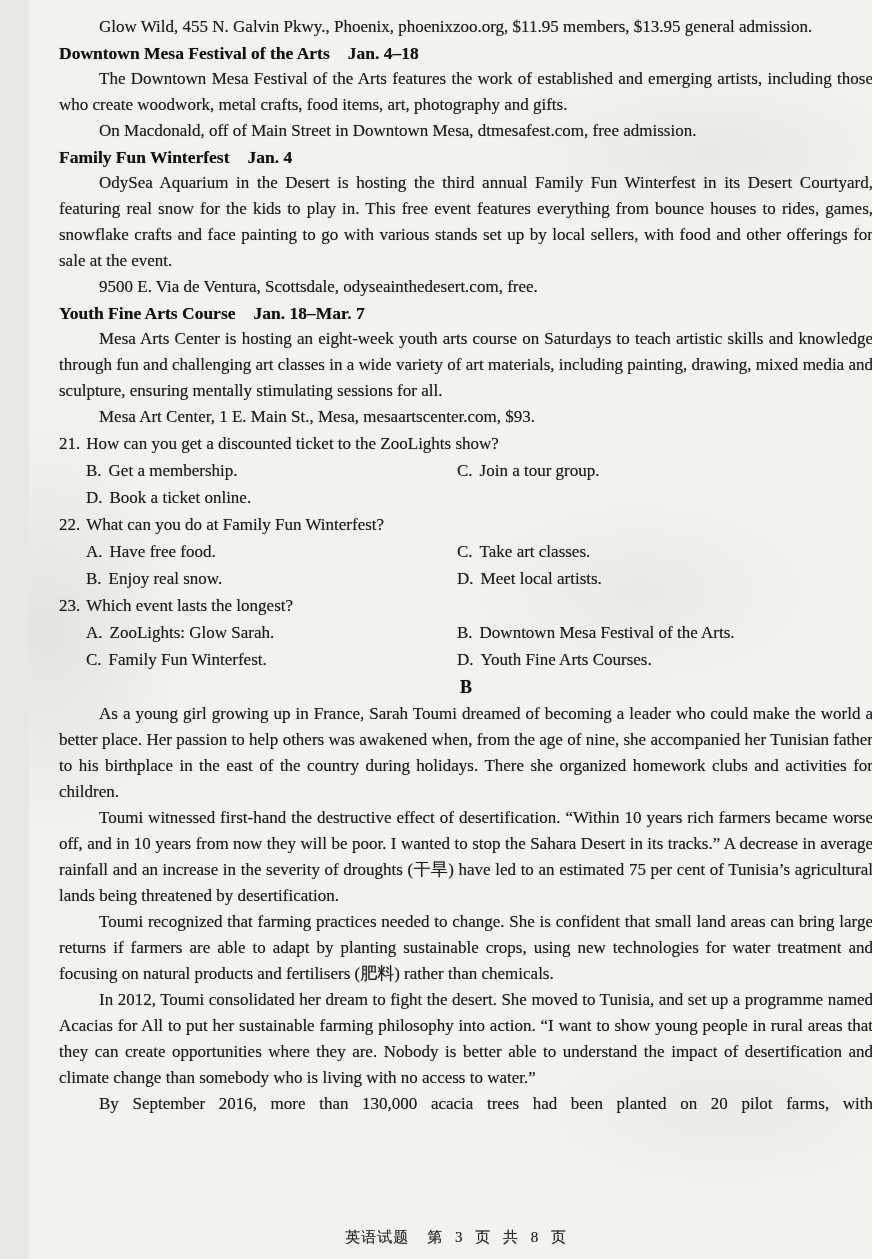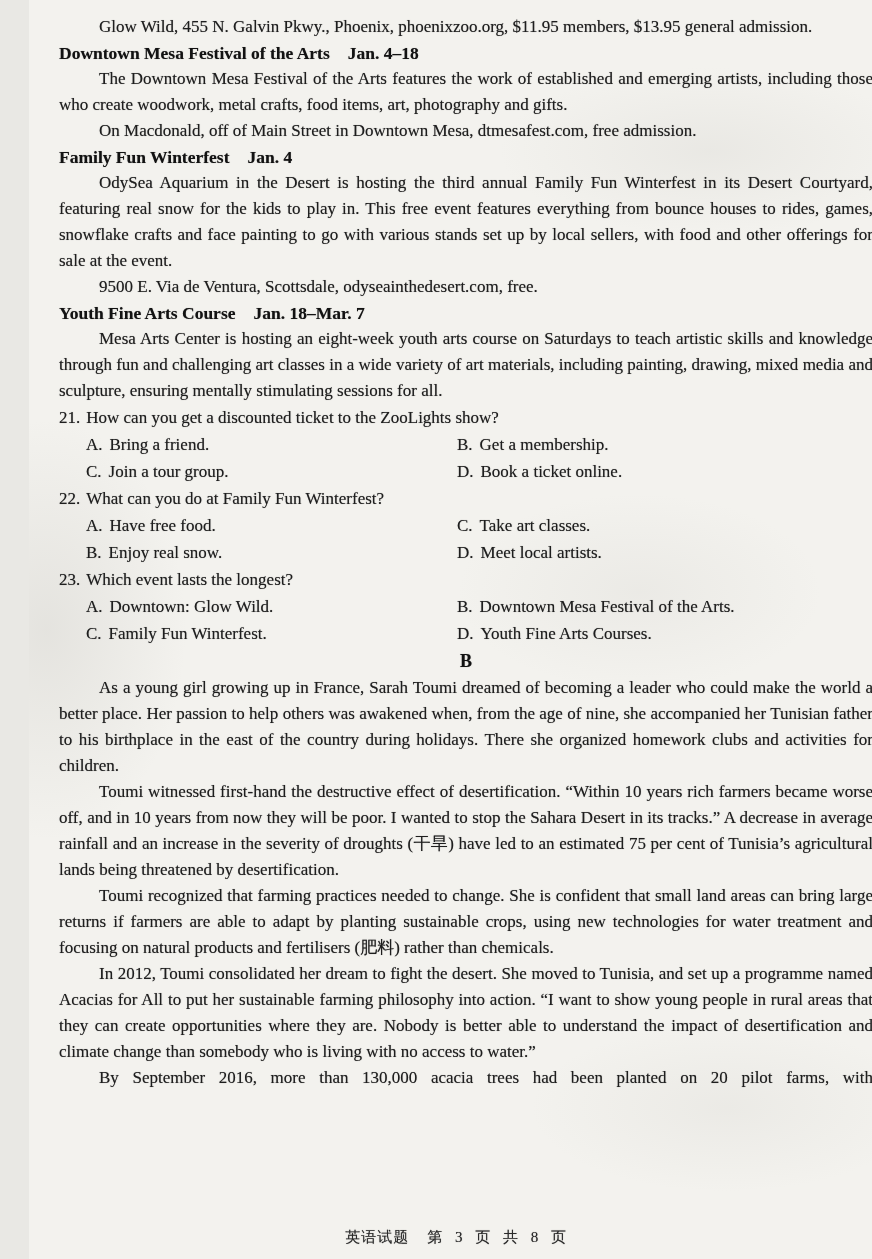--- a/index.html
+++ b/index.html
@@ -101,27 +101,27 @@
   <p class="event-heading">
     <span class="ev-title">Family Fun Winterfest</span><span class="ev-date">Jan. 4</span>
   </p>
   <p class="para indent">OdySea Aquarium in the Desert is hosting the third annual Family Fun Winterfest in its Desert Courtyard, featuring real snow for the kids to play in. This free event features everything from bounce houses to rides, games, snowflake crafts and face painting to go with various stands set up by local sellers, with food and other offerings for sale at the event.</p>
   <p class="para indent">9500 E. Via de Ventura, Scottsdale, odyseainthedesert.com, free.</p>
 
   <p class="event-heading">
     <span class="ev-title">Youth Fine Arts Course</span><span class="ev-date">Jan. 18–Mar. 7</span>
   </p>
   <p class="para indent">Mesa Arts Center is hosting an eight-week youth arts course on Saturdays to teach artistic skills and knowledge through fun and challenging art classes in a wide variety of art materials, including painting, drawing, mixed media and sculpture, ensuring mentally stimulating sessions for all.</p>
+  <p class="para indent">Mesa Art Center, 1 E. Main St., Mesa, mesaartscenter.com, $93.</p>
 
   <div class="question">
     <p class="q-line">
       <span class="q-num">21.</span><span>How can you get a discounted ticket to the ZooLights show?</span>
     </p>
     <div class="opt-grid">
-      <p class="option"><span class="opt-label">A.</span><span>Bring a friend.</span></p>
       <p class="option"><span class="opt-label">B.</span><span>Get a membership.</span></p>
       <p class="option"><span class="opt-label">C.</span><span>Join a tour group.</span></p>
       <p class="option"><span class="opt-label">D.</span><span>Book a ticket online.</span></p>
     </div>
   </div>
 
   <div class="question">
     <p class="q-line">
       <span class="q-num">22.</span><span>What can you do at Family Fun Winterfest?</span>
     </p>
@@ -131,21 +131,21 @@
       <p class="option"><span class="opt-label">B.</span><span>Enjoy real snow.</span></p>
       <p class="option"><span class="opt-label">D.</span><span>Meet local artists.</span></p>
     </div>
   </div>
 
   <div class="question">
     <p class="q-line">
       <span class="q-num">23.</span><span>Which event lasts the longest?</span>
     </p>
     <div class="opt-grid">
-      <p class="option"><span class="opt-label">A.</span><span>Downtown: Glow Wild.</span></p>
+      <p class="option"><span class="opt-label">A.</span><span>ZooLights: Glow Sarah.</span></p>
       <p class="option"><span class="opt-label">B.</span><span>Downtown Mesa Festival of the Arts.</span></p>
       <p class="option"><span class="opt-label">C.</span><span>Family Fun Winterfest.</span></p>
       <p class="option"><span class="opt-label">D.</span><span>Youth Fine Arts Courses.</span></p>
     </div>
   </div>
 
   <div class="passage">
     <p class="passage-heading">B</p>
     <p class="para indent">As a young girl growing up in France, Sarah Toumi dreamed of becoming a leader who could make the world a better place. Her passion to help others was awakened when, from the age of nine, she accompanied her Tunisian father to his birthplace in the east of the country during holidays. There she organized homework clubs and activities for children.</p>
     <p class="para indent">Toumi witnessed first-hand the destructive effect of desertification. “Within 10 years rich farmers became worse off, and in 10 years from now they will be poor. I wanted to stop the Sahara Desert in its tracks.” A decrease in average rainfall and an increase in the severity of droughts (干旱) have led to an estimated 75 per cent of Tunisia’s agricultural lands being threatened by desertification.</p>

